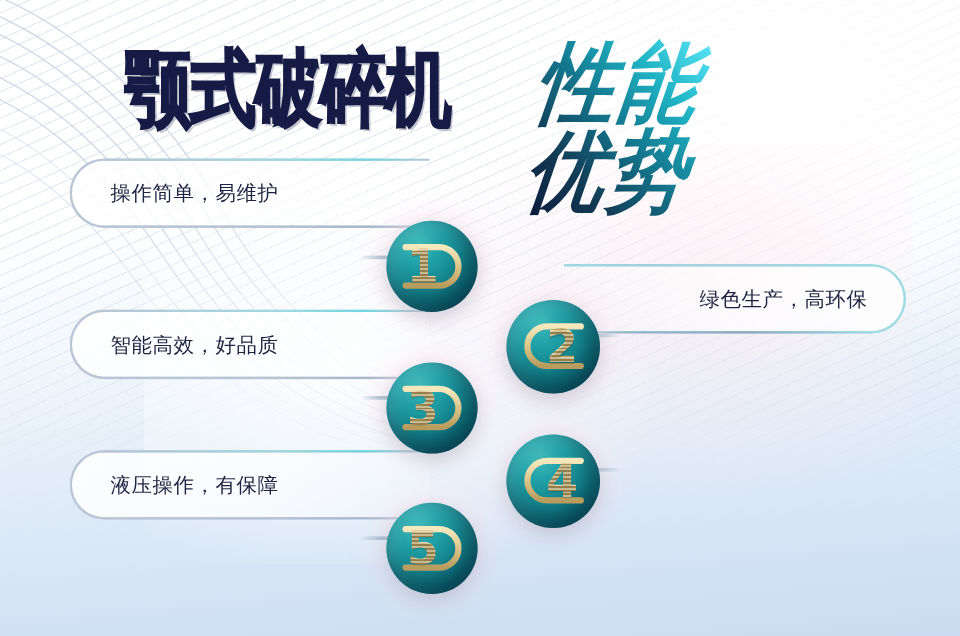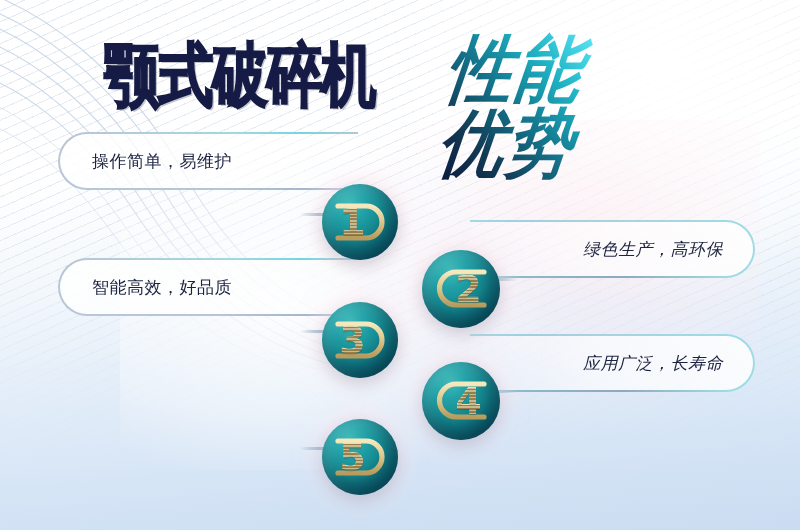--- a/index.html
+++ b/index.html
@@ -83,21 +83,21 @@
   }
   .pill.left::after{
     content:"";position:absolute;left:26px;right:-4px;bottom:-2px;height:2px;
     background:linear-gradient(to right,#b9c6d6 0%,#b6c4d4 50%,rgba(150,170,195,.55) 80%,rgba(150,170,195,0) 100%);
   }
   
   .pill.right{
     border:2px solid #9fdbe4;border-left:none;
     border-top-right-radius:30px;border-bottom-right-radius:30px;
     background:linear-gradient(260deg,rgba(255,255,255,.85) 0%,rgba(255,255,255,.65) 55%,rgba(255,255,255,.12) 100%);
-    padding-right:30px;justify-content:flex-end;font-style:italic;
+    padding-right:30px;justify-content:flex-end;
   }
   .pill.right::before{
     content:"";position:absolute;right:26px;left:-4px;top:-2px;height:2px;
     background:linear-gradient(to left,#9fdbe4 0%,#a9d2dd 45%,rgba(165,195,215,.5) 78%,rgba(165,195,215,0) 100%);
   }
   .pill.right::after{
     content:"";position:absolute;right:26px;left:-4px;bottom:-2px;height:2px;
     background:linear-gradient(to left,#9fdbe4 0%,#8fa9bd 40%,rgba(125,150,175,.5) 80%,rgba(125,150,175,0) 100%);
   }
 
@@ -173,28 +173,28 @@
   <div class="connector to-right" style="left:300px;top:447px;width:42px;"></div>
 
   <div class="pill left" style="left:58px;top:132px;width:300px;">
     <span class="pill-text">操作简单，易维护</span>
   </div>
 
   <div class="pill left" style="left:58px;top:258px;width:300px;align-items:center;">
     <span class="pill-text">智能高效，好品质</span>
   </div>
 
+  <div class="pill left" style="left:58px;top:375px;width:300px;">
+    <span class="pill-text">液压操作，有保障</span>
+  </div>
 
   <div class="pill right" style="left:470px;top:220px;width:285px;">
     <span class="pill-text">绿色生产，高环保</span>
   </div>
 
-  <div class="pill right" style="left:470px;top:334px;width:285px;">
-    <span class="pill-text">应用广泛，长寿命</span>
-  </div>
 
   <div class="sphere" style="left:322px;top:184px;width:76px;height:76px;">
     <svg class="glyph" viewBox="0 0 76 76">
       <defs>
         <linearGradient id="g1" x1="0" y1="0" x2="0" y2="1">
           <stop offset="0%" stop-color="#f6e8bd"></stop>
             <stop offset="50%" stop-color="#dcc589"></stop>
             <stop offset="100%" stop-color="#b89c5e"></stop>
         </linearGradient>
       </defs>

